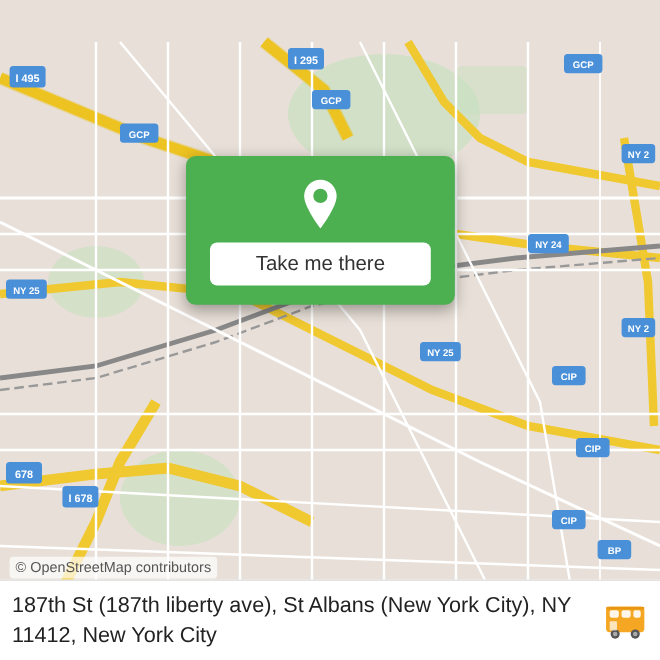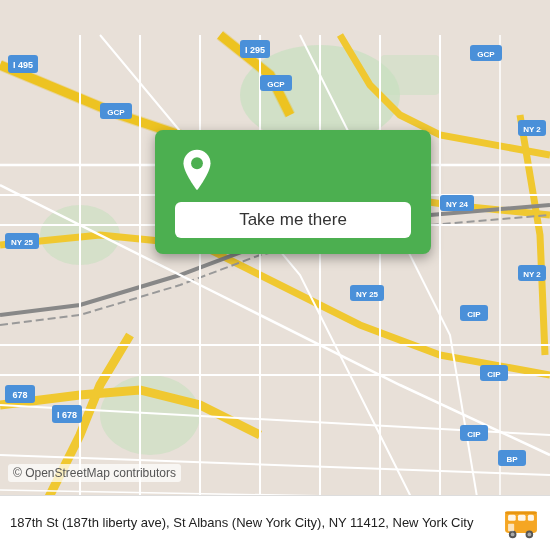--- a/index.html
+++ b/index.html
@@ -18,25 +18,26 @@
       position: absolute;
       top: 0; left: 0;
       width: 100%; height: 100%;
     }
 
     
     #popup-card {
       position: absolute;
       top: 130px;
       left: 155px;
-      width: 276px;
+      width: 224px;
       background: #4caf50;
       border-radius: 8px;
       display: flex;
       flex-direction: column;
+      align-items: center;
       padding: 18px 20px 16px;
       box-shadow: 0 4px 12px rgba(0,0,0,0.35);
       cursor: pointer;
       z-index: 10;
     }
 
     #map-pin-icon {
       width: 44px;
       height: 44px;
       margin-bottom: 10px;
@@ -64,21 +65,21 @@
       background: white;
       padding: 8px 10px 8px 10px;
       display: flex;
       align-items: center;
       justify-content: space-between;
       z-index: 20;
       border-top: 1px solid #ddd;
     }
 
     #address-text {
-      font-size: 13px;
+      font-size: 18px;
       color: #222;
       flex: 1;
       line-height: 1.4;
     }
 
     #moovit-logo {
       display: flex;
       align-items: center;
       margin-left: 10px;
     }

